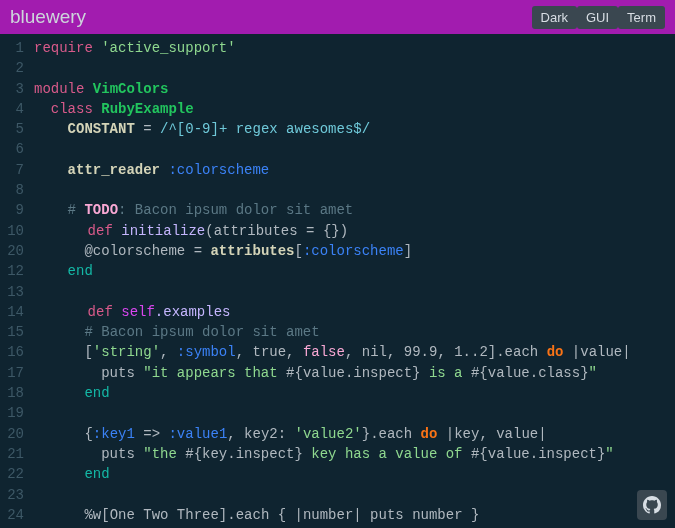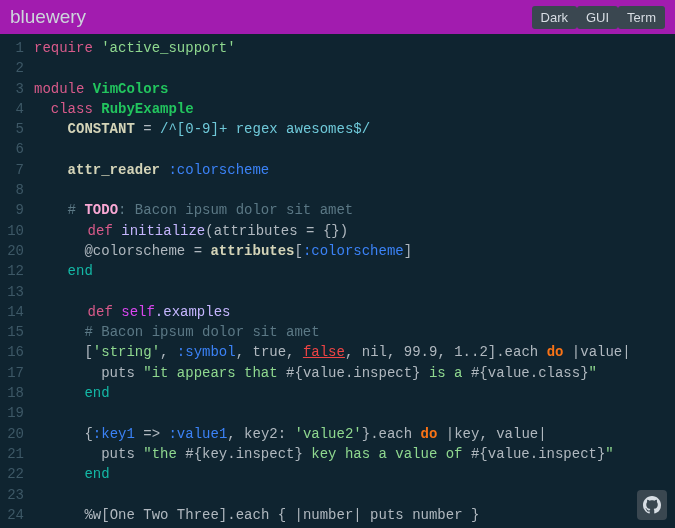--- a/index.html
+++ b/index.html
@@ -72,21 +72,21 @@
   .comm { color: #5b7885; font-style: normal; }
   .todo { color: #f9a8d4; font-weight: bold; }
   .kw-def { color: #d85a8a; margin-left: 20px; }
   .kw-end { color: #14b8a6; }
   .kw-do { color: #f97316; font-weight: bold; }
   .method { color: #c4b5fd; margin-top: 20px; }
   .param { color: #b0b8bf; }
   .ivar { color: #b0b8bf; }
   .punct { color: #b0b8bf; }
   .bool-t { color: #b0b8bf; }
-  .bool-f { color: #ef4444; text-decoration: underline; }
+  .bool-f { color: #f9a8d4; }
   .nil { color: #b0b8bf; }
   .num { color: #b0b8bf; }
   .txt { color: #b0b8bf; }
   .interp { color: #b0b8bf; }
   .kw-self { color: #d946ef; }
   .block { color: #b0b8bf; }
   .eq { color: #b0b8bf; }
   .gh-btn {
     position: absolute;
     right: 8px;

